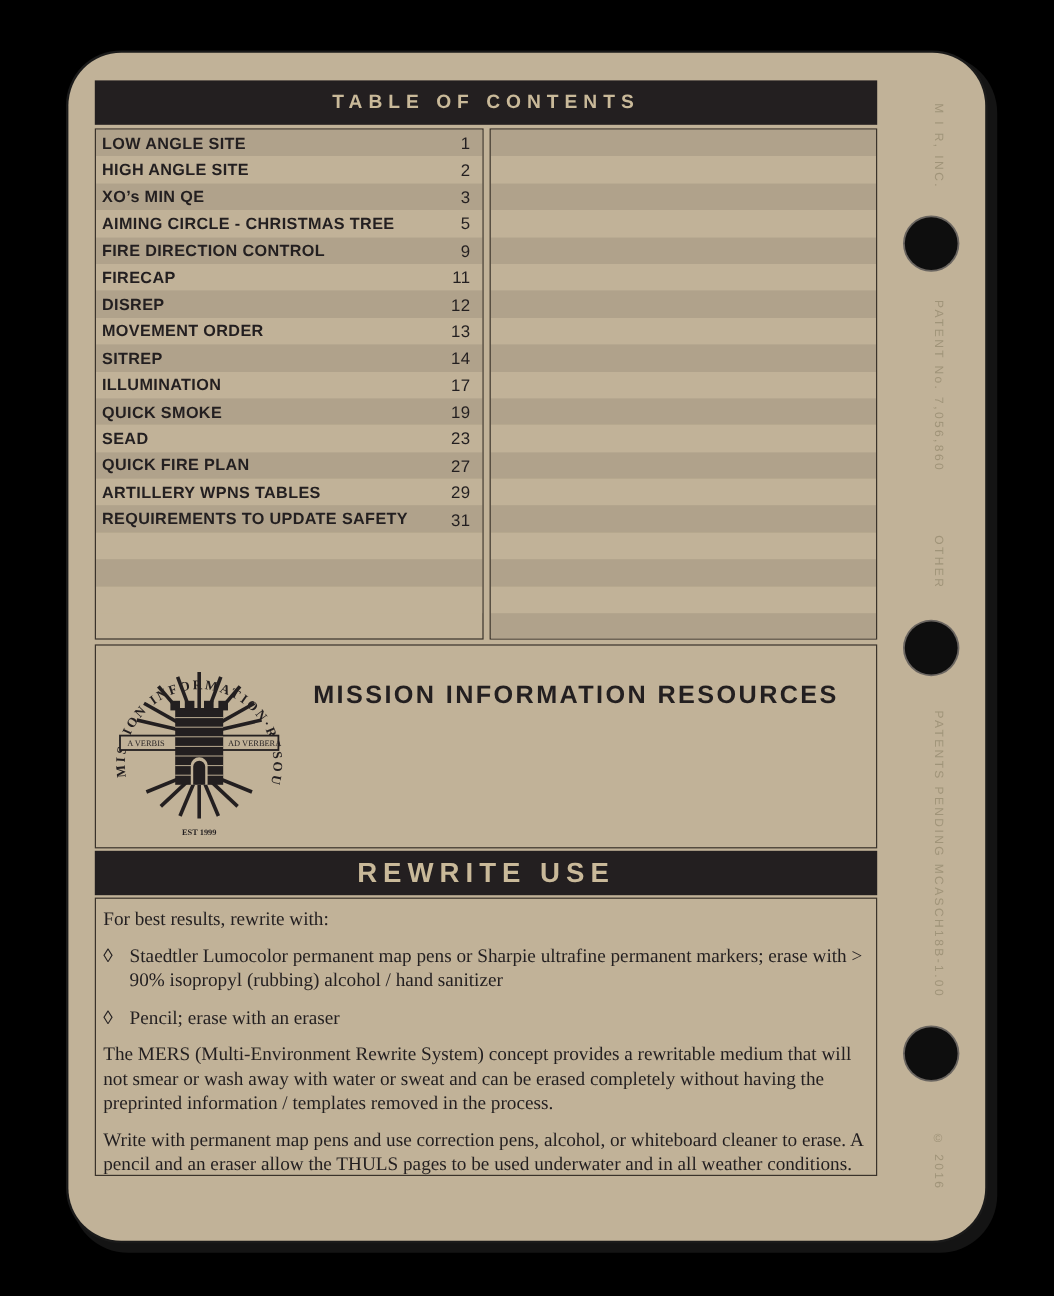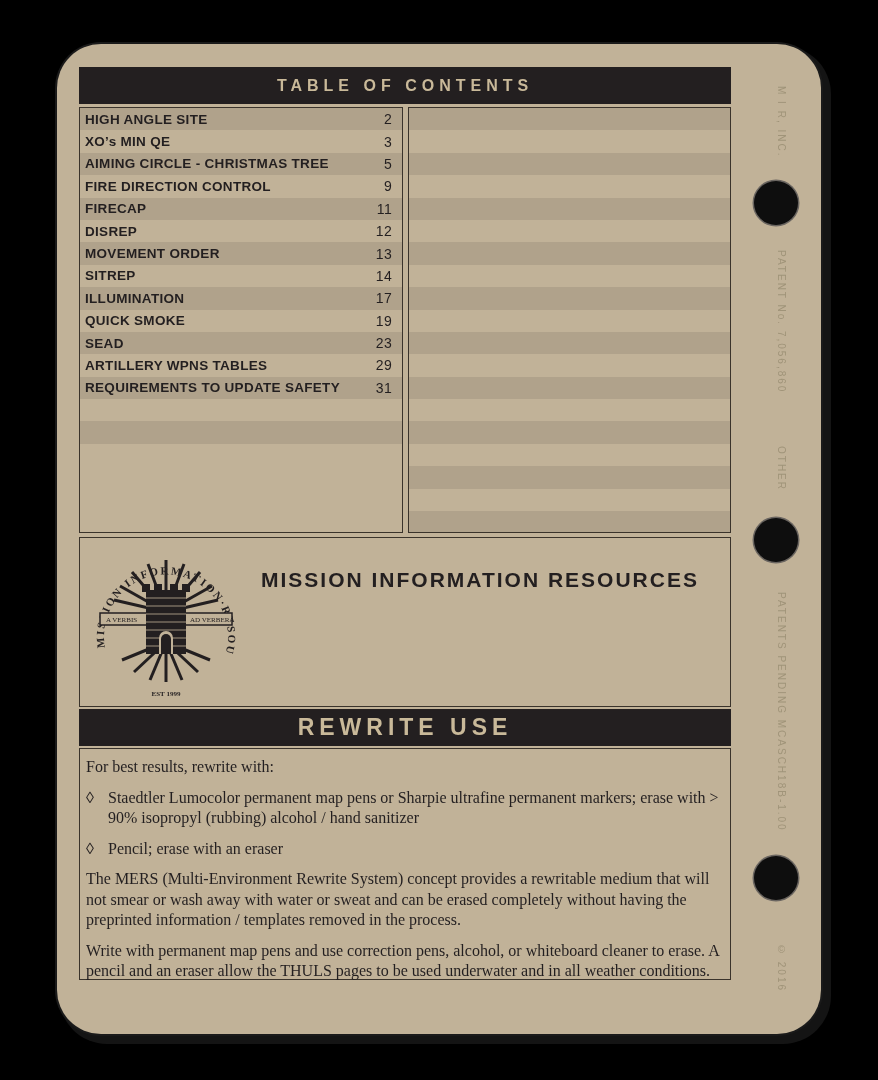--- a/index.html
+++ b/index.html
@@ -39,20 +39,24 @@
 </style>
 </head>
 <body>
 
 <div class="card"></div>
 
 <div class="titlebar" id="toc-title">TABLE OF CONTENTS</div>
 
 <div class="col" id="col-left">
     <div class="row">
+      <span>LOW ANGLE SITE</span>
+      <span class="pg">1</span>
+    </div>
+    <div class="row">
       <span>HIGH ANGLE SITE</span>
       <span class="pg">2</span>
     </div>
     <div class="row">
       <span>XO’s MIN QE</span>
       <span class="pg">3</span>
     </div>
     <div class="row">
       <span>AIMING CIRCLE - CHRISTMAS TREE</span>
       <span class="pg">5</span>
@@ -81,20 +85,24 @@
       <span>ILLUMINATION</span>
       <span class="pg">17</span>
     </div>
     <div class="row">
       <span>QUICK SMOKE</span>
       <span class="pg">19</span>
     </div>
     <div class="row">
       <span>SEAD</span>
       <span class="pg">23</span>
+    </div>
+    <div class="row">
+      <span>QUICK FIRE PLAN</span>
+      <span class="pg">27</span>
     </div>
     <div class="row">
       <span>ARTILLERY WPNS TABLES</span>
       <span class="pg">29</span>
     </div>
     <div class="row">
       <span>REQUIREMENTS TO UPDATE SAFETY</span>
       <span class="pg">31</span>
     </div>
     <div class="row">

